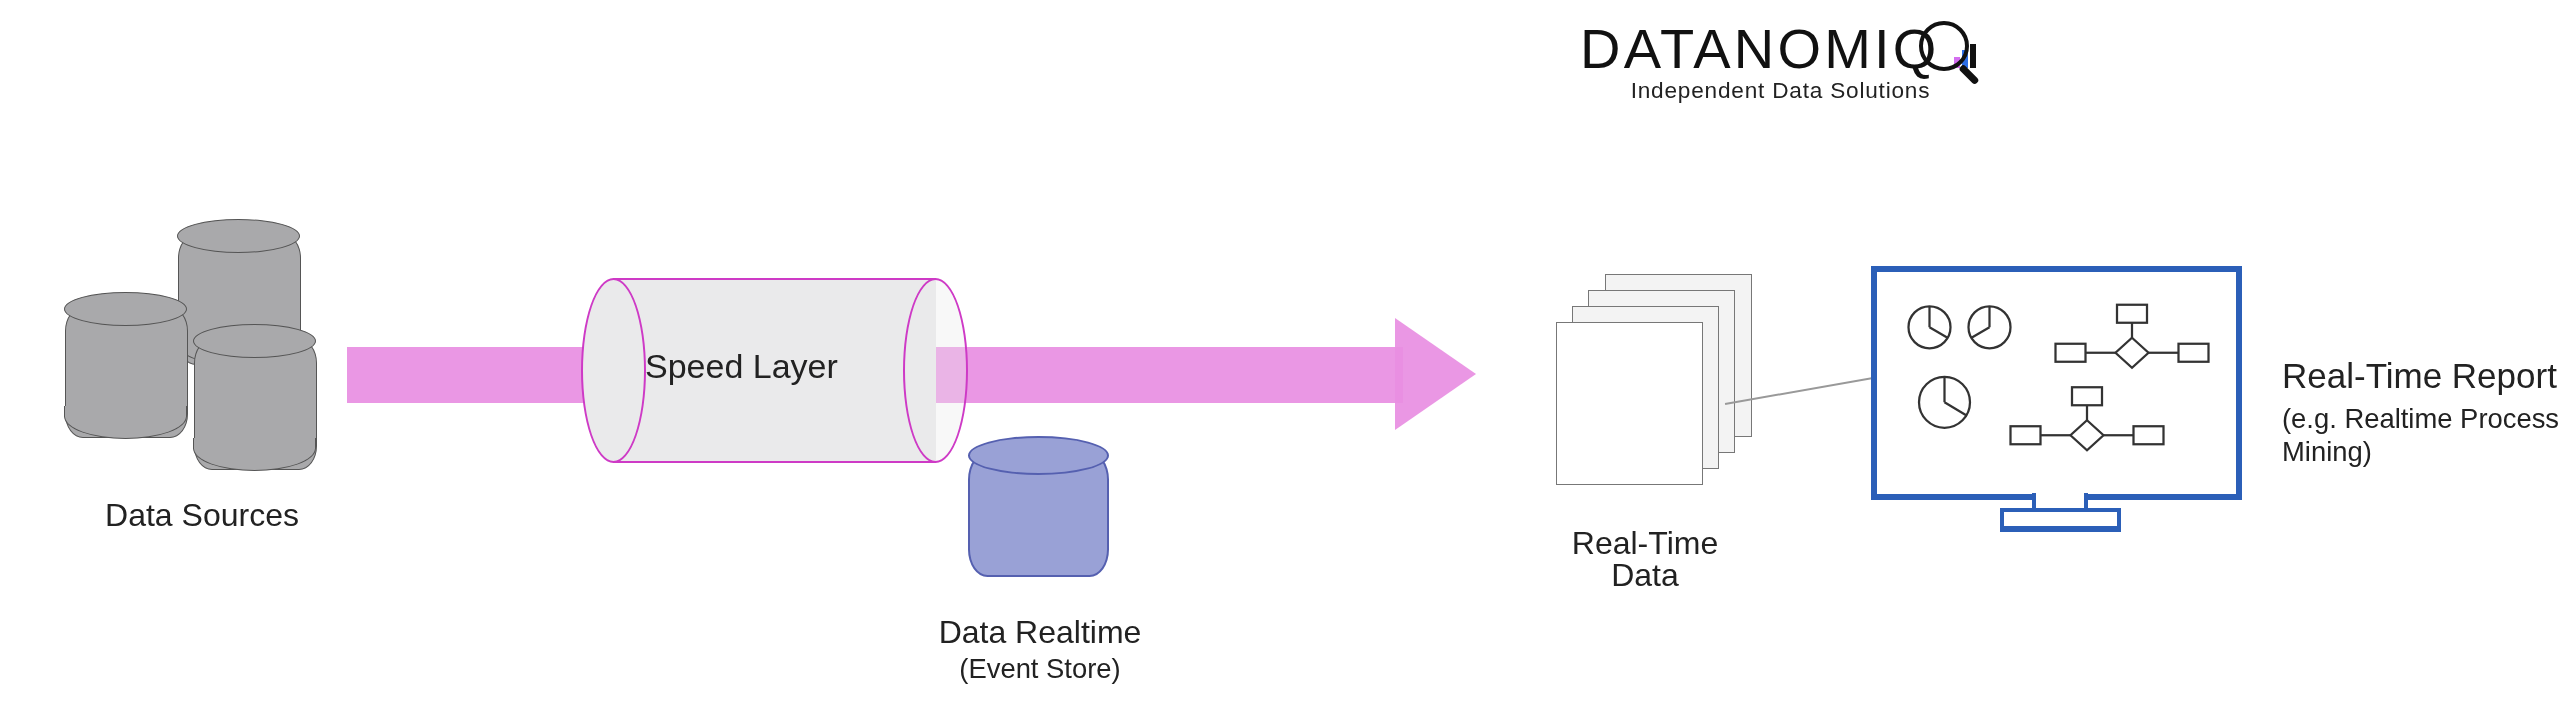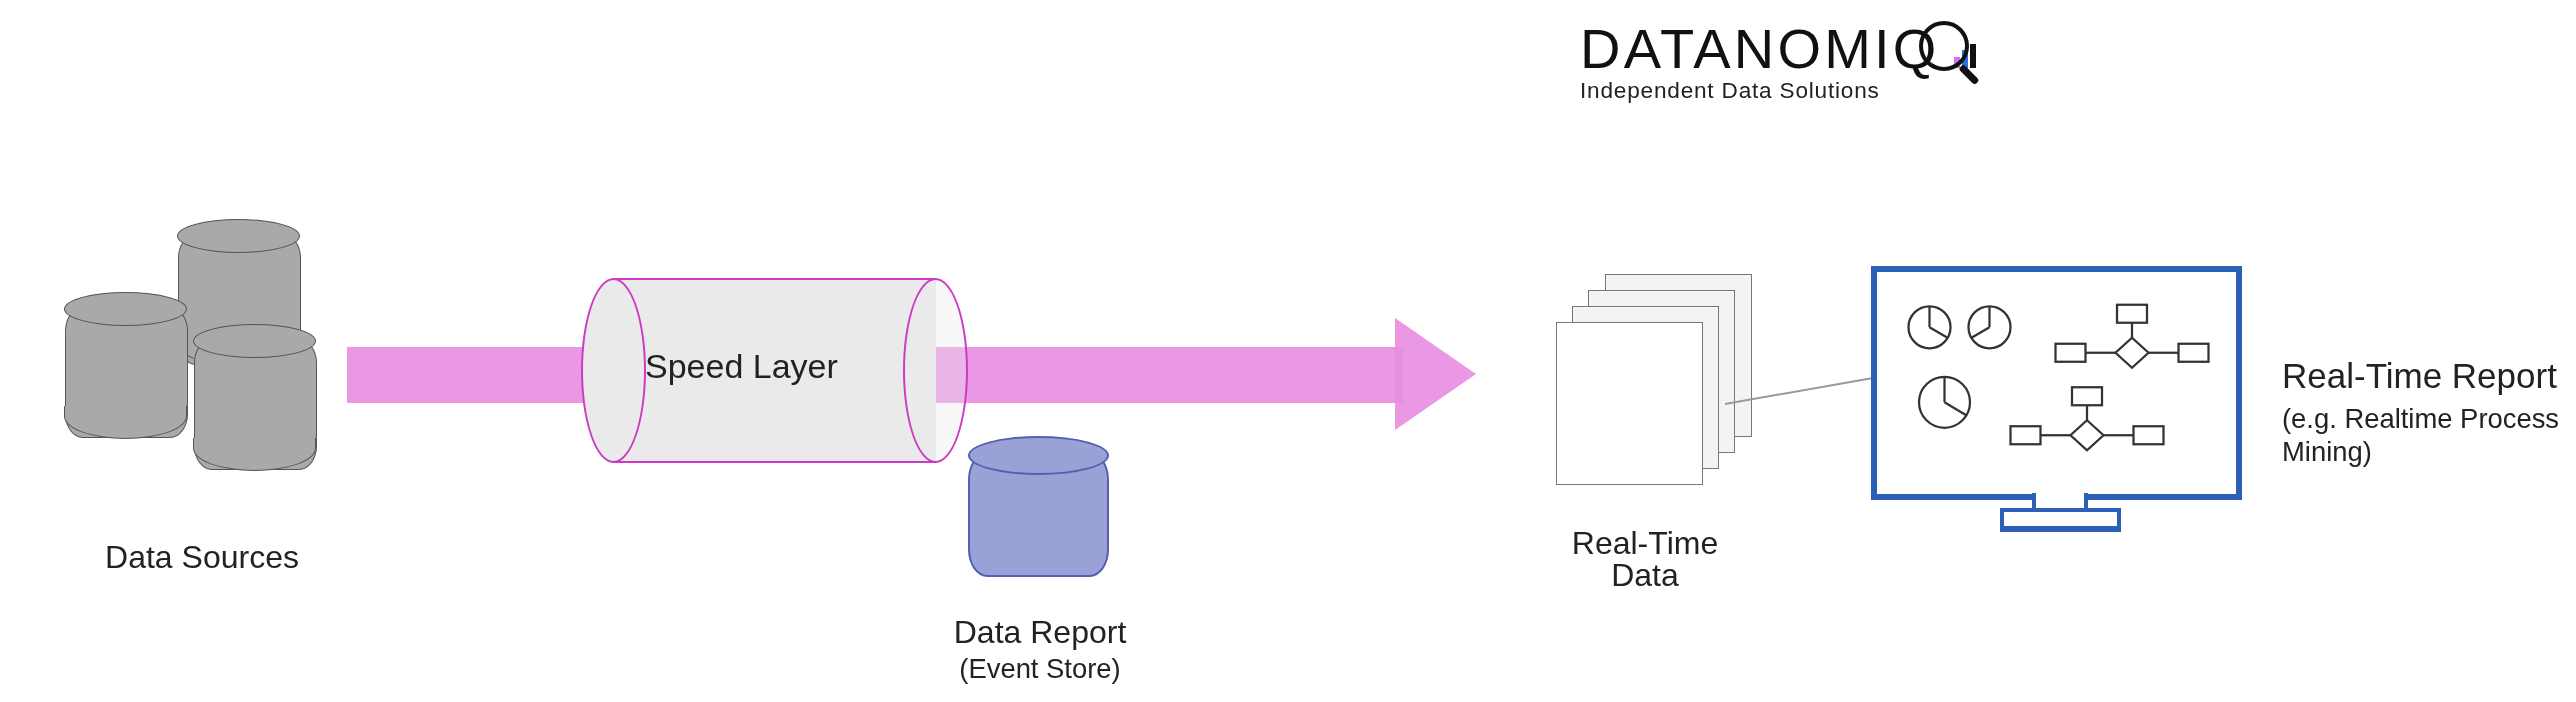--- a/index.html
+++ b/index.html
@@ -22,21 +22,21 @@
   }
   .sublabel {
     font-size: 27.4px;
     text-align: center;
   }
   
   .logo {
     position: absolute;
     top: 16px;
     left: 1580px;
-    text-align: left;
+    text-align: center;
   }
   .logo .brand {
     font-size: 56px;
     font-weight: 400;
     letter-spacing: 3.2px;
     color: #111;
     font-family: "Arial Narrow", Arial, sans-serif;
     position: relative;
   }
   .logo .tag {
@@ -266,34 +266,34 @@
     </span>
   </div>
   <div class="tag">Independent Data Solutions</div>
 </div>
 
 <div class="cyl-group">
   <div class="cyl c1"></div>
   <div class="cyl c2"></div>
   <div class="cyl c3"></div>
 </div>
-<div class="label" style="top:538px; left:81px; width:242px;">Data Sources</div>
+<div class="label" style="top:496px; left:81px; width:242px;">Data Sources</div>
 
 <div class="arrow-shaft"></div>
 <div class="arrow-head"></div>
 
 <div class="speed-cyl">
   <div class="speed-body"></div>
   <div class="speed-end-left"></div>
   <div class="speed-end-right"></div>
 </div>
 <div class="speed-label">Speed Layer</div>
 
 <div class="store-cyl"></div>
-<div class="label" style="top:613px; left:911px; width:258px;">Data Report</div>
+<div class="label" style="top:613px; left:911px; width:258px;">Data Realtime</div>
 <div class="label sublabel" style="top:653px; left:911px; width:258px;">(Event Store)</div>
 
 <div class="pages">
   <div class="page p1"></div>
   <div class="page p2"></div>
   <div class="page p3"></div>
   <div class="page p4"></div>
 </div>
 <div class="label" style="top:524px; left:1548px; width:194px;">Real-Time</div>
 <div class="label" style="top:556px; left:1548px; width:194px;">Data</div>

